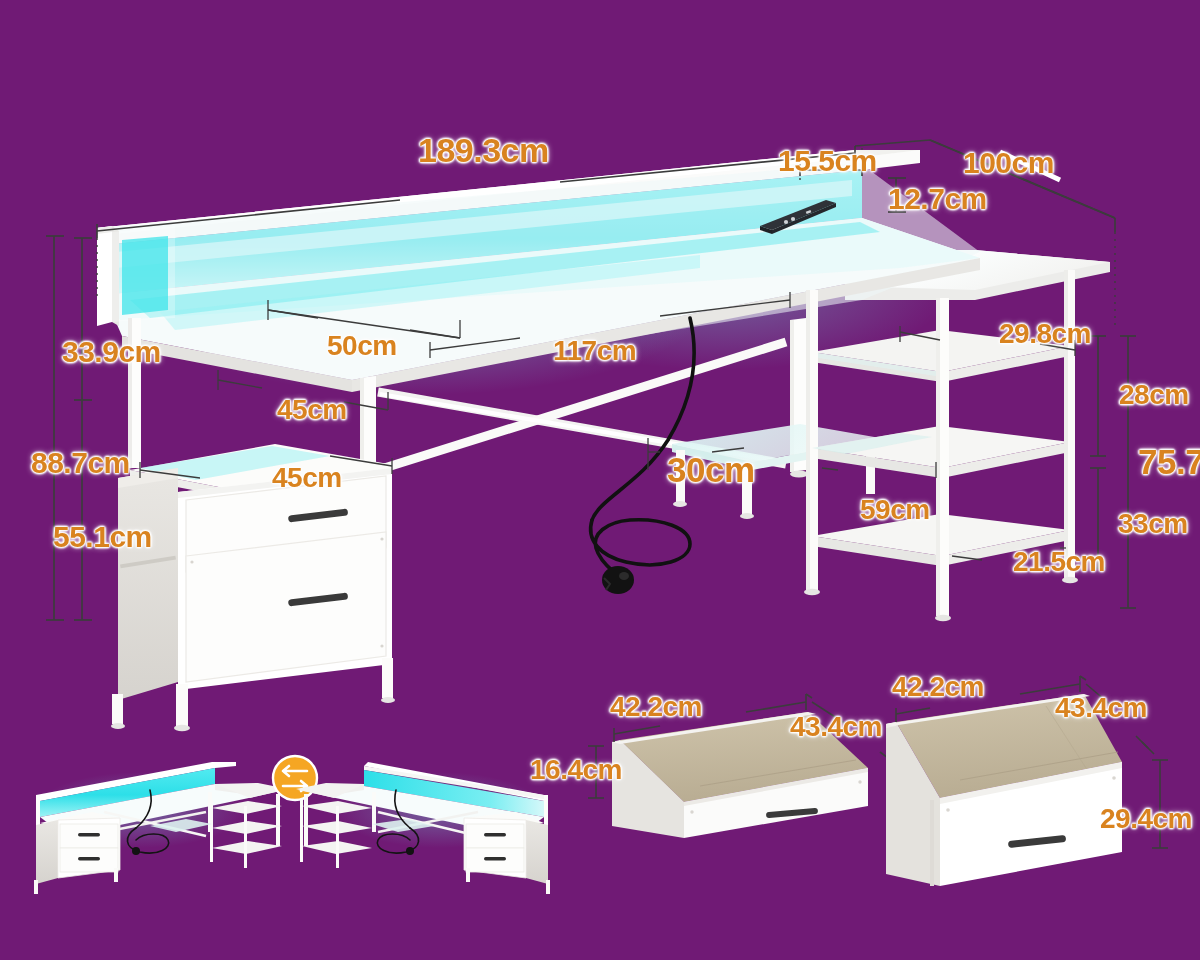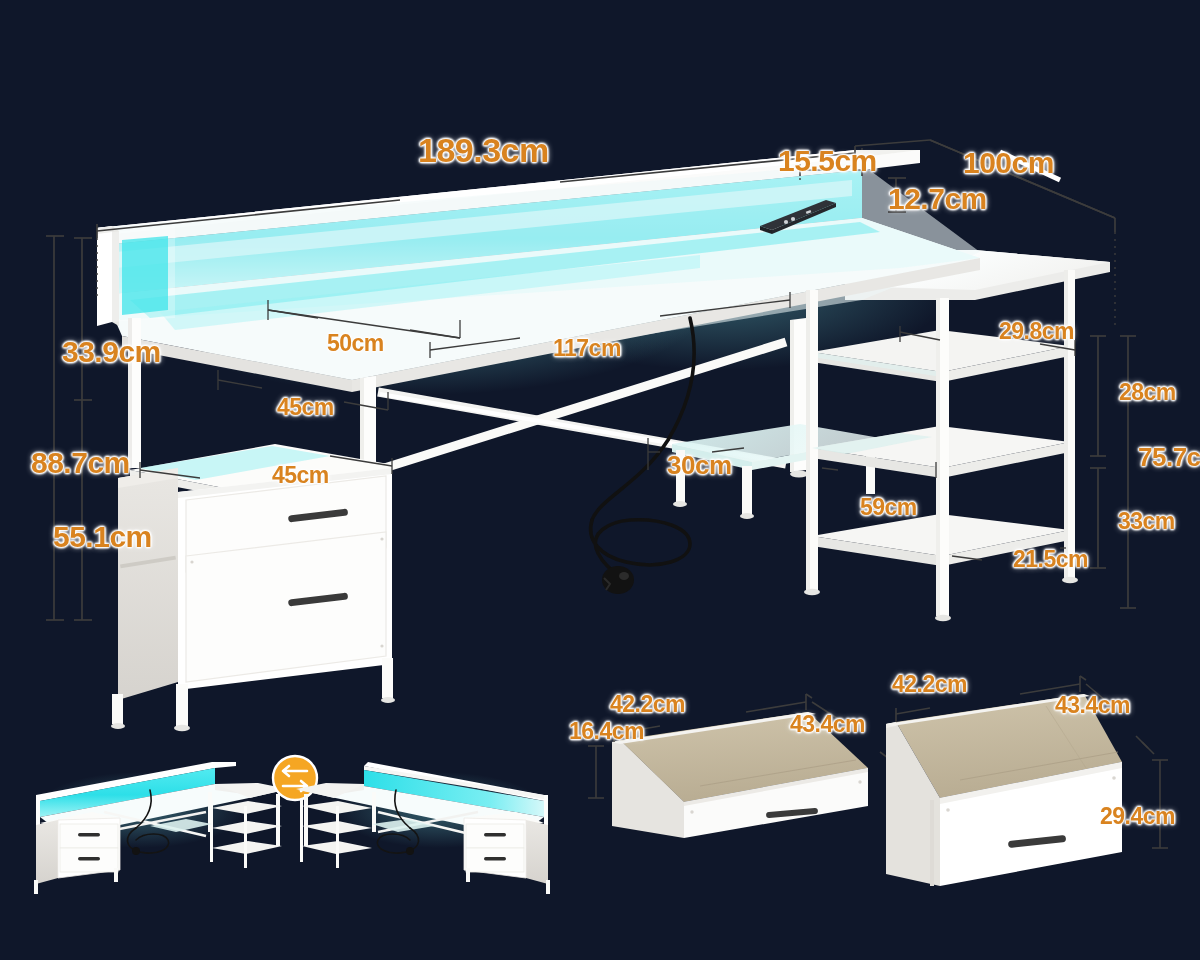--- a/index.html
+++ b/index.html
@@ -8,21 +8,21 @@
     padding: 0;
     background: #ffffff;
   }
   body {
     font-family: "Liberation Sans", sans-serif;
   }
   #stage {
     position: relative;
     width: 1200px;
     height: 960px;
-    background: #0f172a;
+    background: #701a75;
     overflow: hidden;
   }
   #scene {
     position: absolute;
     inset: 0;
     width: 1200px;
     height: 960px;
   }
   .dim {
     position: absolute;
@@ -31,22 +31,22 @@
     letter-spacing: -0.5px;
     white-space: nowrap;
     text-shadow:
       0 0 3px #fff, 0 0 3px #fff, 0 0 6px #fff,
       1px 0 2px #fff, -1px 0 2px #fff, 0 1px 2px #fff, 0 -1px 2px #fff;
     line-height: 1.02;
   }
   .dim.wrap { white-space: normal; text-align: center; }
   .s34 { font-size: 34px; }
   .s30 { font-size: 30px; margin-top: 14px; }
-  .s28 { font-size: 23px; }
-  .s26 { font-size: 26px; }
+  .s28 { font-size: 28px; }
+  .s26 { font-size: 35px; }
 </style>
 </head>
 <body>
 
 <div id="stage">
 
   <svg id="scene" viewBox="0 0 1200 960">
     <defs>
       <linearGradient id="ledGlow" x1="0" y1="0" x2="0" y2="1">
         <stop offset="0%" stop-color="#52eaf0"></stop>
@@ -514,19 +514,19 @@
       <div class="dim s28" style="left: 272px; top: 464px;">45cm</div>
       <div class="dim s26" style="left: 667px; top: 452px;">30cm</div>
       <div class="dim s28" style="left: 969px; top: 320px; margin-left: 30px;">29.8cm</div>
       <div class="dim s28" style="left: 1119px; top: 381px;">28cm</div>
       <div class="dim s26 wrap" style="left: 1138px; top: 444px; width: 64px;">75.7cm</div>
       <div class="dim s28" style="left: 1118px; top: 510px;">33cm</div>
       <div class="dim s28" style="left: 860px; top: 496px;">59cm</div>
       <div class="dim s28" style="left: 1013px; top: 548px;">21.5cm</div>
       <div class="dim s28" style="left: 610px; top: 693px;">42.2cm</div>
       <div class="dim s28" style="left: 790px; top: 713px;">43.4cm</div>
-      <div class="dim s28" style="left: 530px; top: 720px; margin-left: 39px;">16.4cm</div>
+      <div class="dim s28" style="left: 530px; top: 756px;">16.4cm</div>
       <div class="dim s28" style="left: 892px; top: 673px;">42.2cm</div>
       <div class="dim s28" style="left: 1055px; top: 694px;">43.4cm</div>
       <div class="dim s28" style="left: 1100px; top: 805px;">29.4cm</div>
     </div>
 
 </div>
 
 </body></html>

